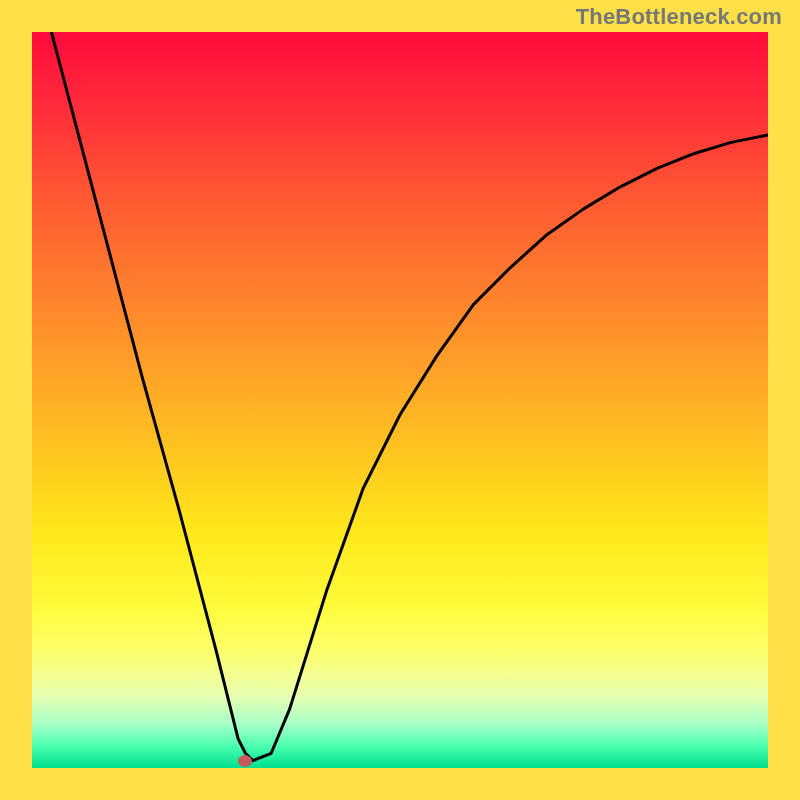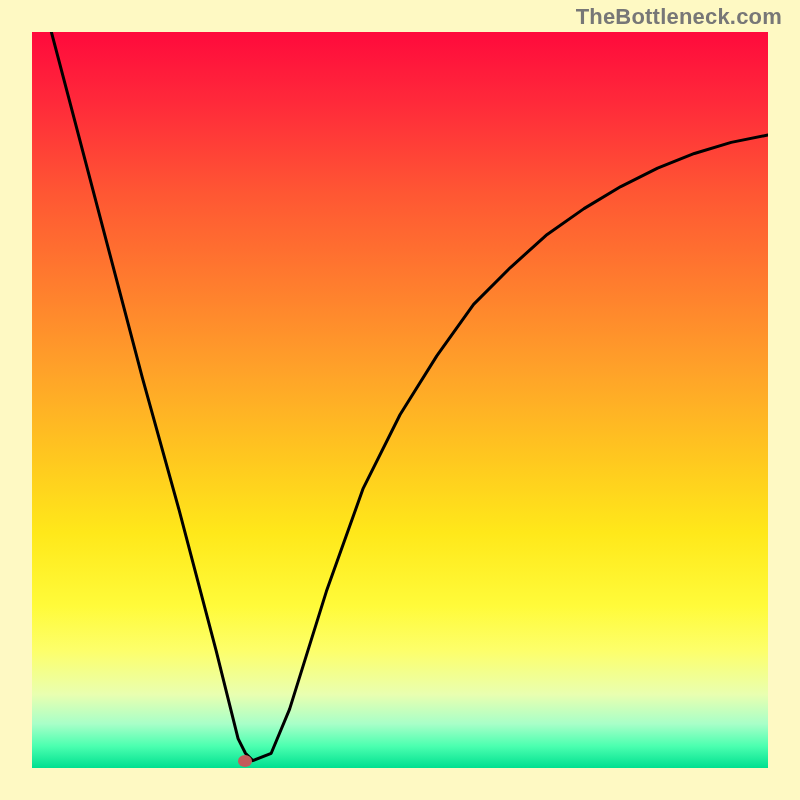--- a/index.html
+++ b/index.html
@@ -1,20 +1,20 @@
 <!DOCTYPE html>
 <html><head>
 <meta charset="utf-8">
 <style>
   * { margin: 0; padding: 0; box-sizing: border-box; }
   html, body { width: 800px; height: 800px; overflow: hidden; background: #000; }
   .frame {
     width: 800px;
     height: 800px;
-    background: #fef9c3;
+    background: #fde047;
     position: relative;
     text-align: right;
   }
   .plot-area {
     position: absolute;
     left: 32px;
     top: 32px;
     width: 736px;
     height: 736px;
     background: linear-gradient(to bottom,

